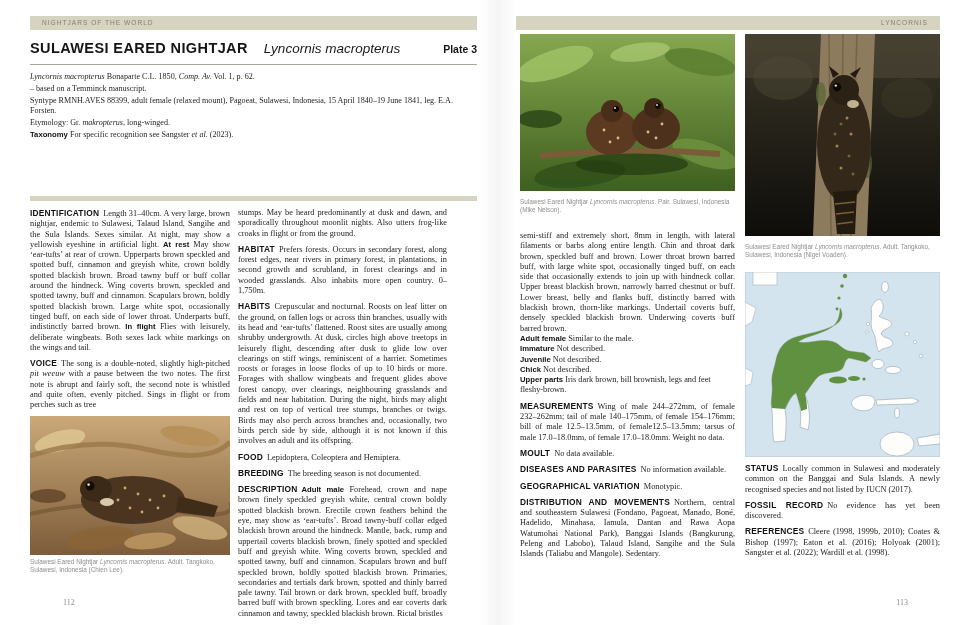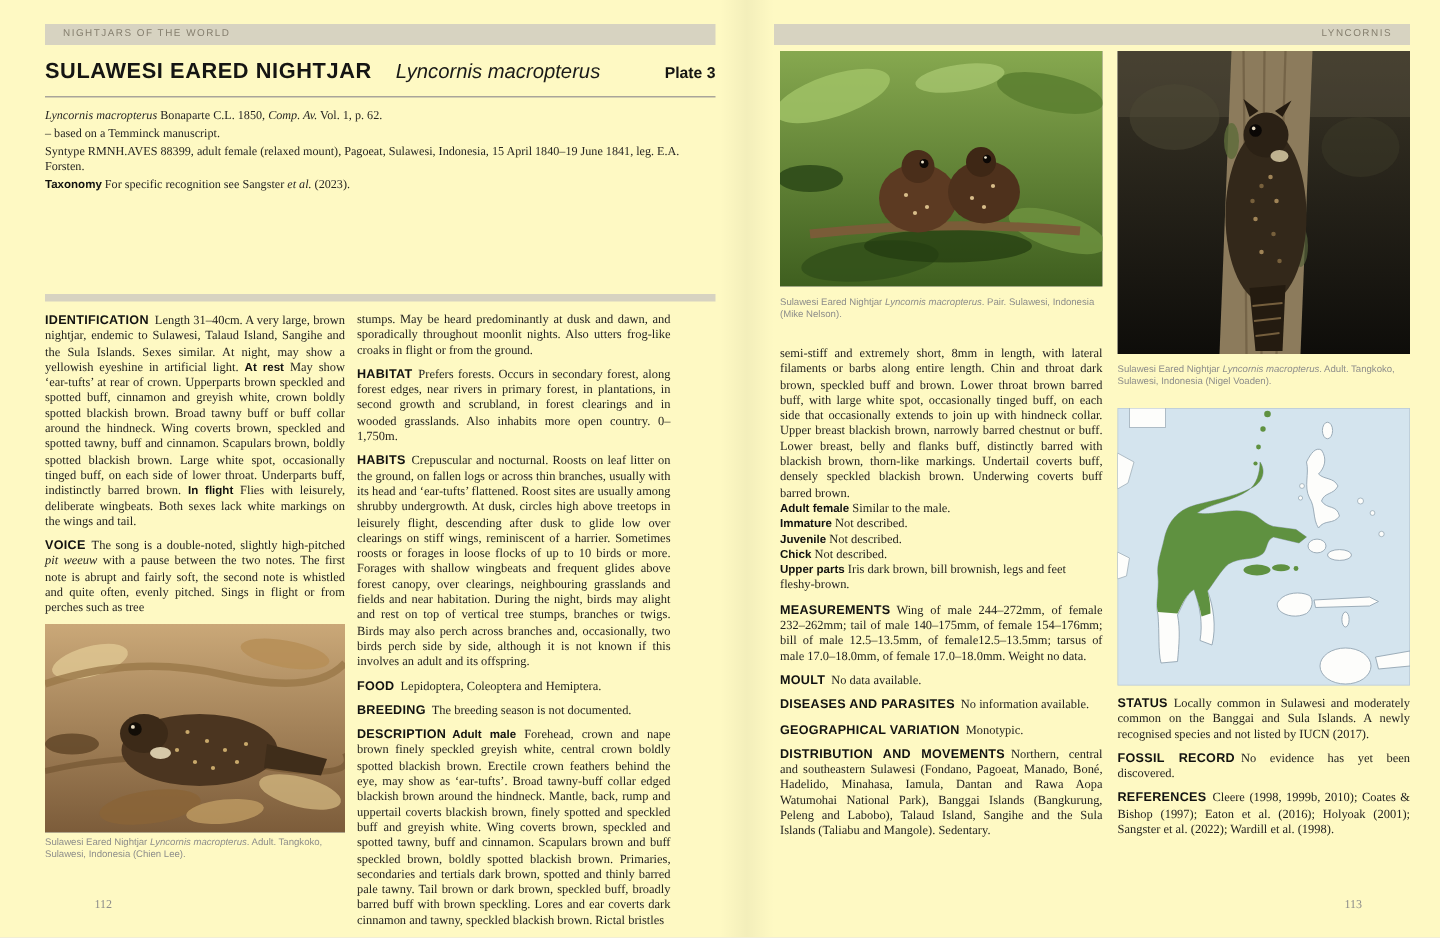--- a/index.html
+++ b/index.html
@@ -1,16 +1,16 @@
 <!DOCTYPE html>
 <html><head>
 <meta charset="utf-8">
 <style>
   html,body{margin:0;padding:0;background:#e8e6e1;}
-  .canvas{position:relative;width:960px;height:625px;background:#fef9c3;overflow:hidden;
+  .canvas{position:relative;width:960px;height:625px;background:#ffffff;overflow:hidden;
           font-family:"Liberation Serif",serif;color:#232220;}
   .gutter{position:absolute;left:480px;top:0;width:36px;height:625px;
           background:linear-gradient(to right,rgba(0,0,0,0),rgba(0,0,0,.045),rgba(0,0,0,0));}
   .page{position:absolute;top:0;height:625px;}
   #left-page{left:30px;width:447px;}
   #right-page{left:516px;width:424px;}
 
   .runhead{position:absolute;top:16px;left:0;right:0;height:14px;background:#d7d3c1;
            font-family:"Liberation Sans",sans-serif;font-size:6.6px;line-height:14px;
            letter-spacing:1px;color:#857f6e;}
@@ -68,20 +68,21 @@
       <span class="cname">SULAWESI EARED NIGHTJAR</span>
       <span class="sname">Lyncornis macropterus</span>
       <span class="plate">Plate 3</span>
     </div>
     <div class="titlerule"></div>
 
     <div class="taxblock">
       <p><i>Lyncornis macropterus</i><span> Bonaparte C.L. 1850, </span><i>Comp. Av.</i><span> Vol. 1, p. 62.</span></p>
       <p>– based on a Temminck manuscript.</p>
       <p>Syntype RMNH.AVES 88399, adult female (relaxed mount), Pagoeat, Sulawesi, Indonesia, 15 April 1840–19 June 1841, leg. E.A. Forsten.</p>
+      <p><span>Etymology: Gr. </span><i>makropterus</i><span>, long-winged.</span></p>
       <p><span class="inb">Taxonomy</span> <span>For specific recognition see Sangster </span><i>et al.</i><span> (2023).</span></p>
     </div>
 
     <div class="tandiv"></div>
 
     <div class="cols">
 
       <div class="col1">
         <p class="para">
           <span class="sec-h">IDENTIFICATION</span><span>Length 31–40cm. A very large, brown nightjar, endemic to Sulawesi, Talaud Island, Sangihe and the Sula Islands. Sexes similar. At night, may show a yellowish eyeshine in artificial light. </span><span class="inb">At rest</span><span> May show ‘ear-tufts’ at rear of crown. Upperparts brown speckled and spotted buff, cinnamon and greyish white, crown boldly spotted blackish brown. Broad tawny buff or buff collar around the hindneck. Wing coverts brown, speckled and spotted tawny, buff and cinnamon. Scapulars brown, boldly spotted blackish brown. Large white spot, occasionally tinged buff, on each side of lower throat. Underparts buff, indistinctly barred brown. </span><span class="inb">In flight</span><span> Flies with leisurely, deliberate wingbeats. Both sexes lack white markings on the wings and tail.</span>

